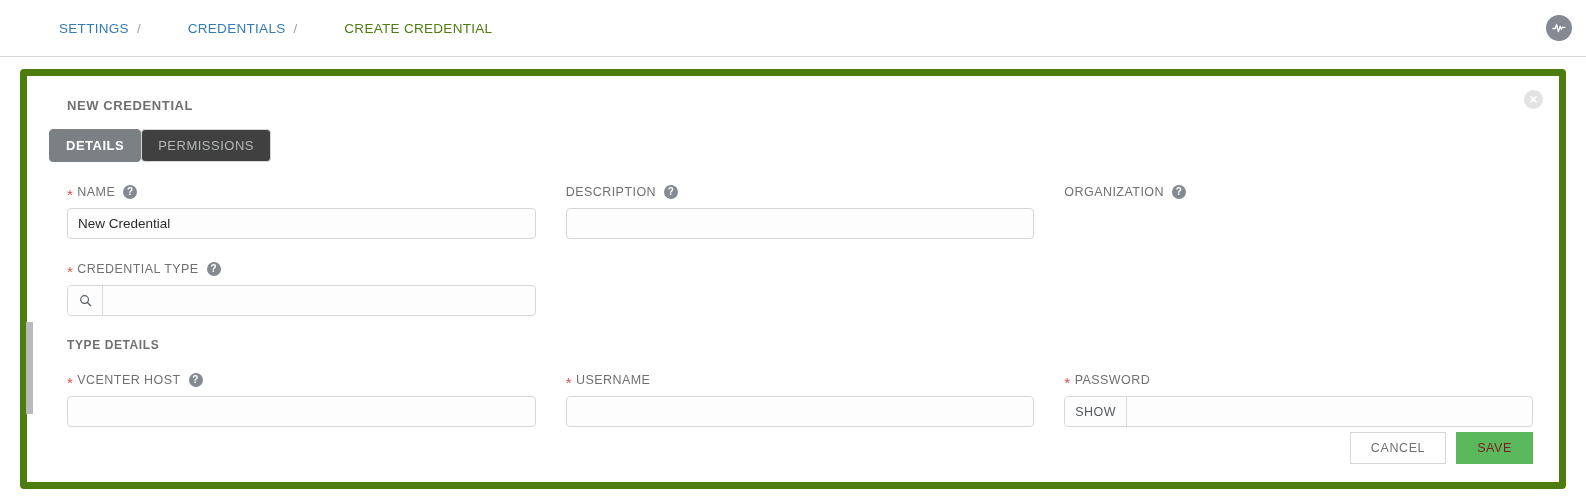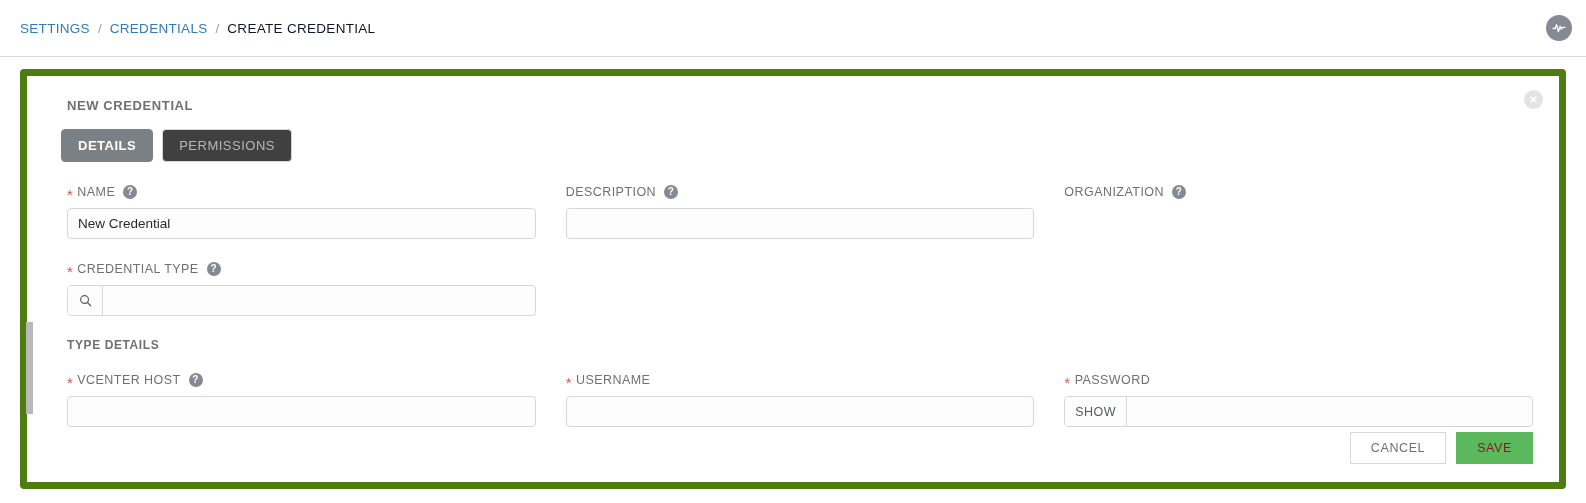--- a/index.html
+++ b/index.html
@@ -20,22 +20,23 @@
     align-items: center;
     padding: 0 16px 0 20px;
   }
   .crumb {
     font-size: 13.5px;
     letter-spacing: .3px;
     color: #337ab7;
     text-transform: uppercase;
     text-decoration: none;
     white-space: nowrap;
-  }
-  .crumb.current { color: #0f172a; }
+    margin-left: 39px;
+  }
+  .crumb.current { color: #4d7c0f; }
   .crumb-sep {
     color: #9aa0a6;
     font-size: 13.5px;
     margin: 0 8px;
   }
   .pulse-btn {
     position: absolute;
     right: 14px; top: 50%;
     transform: translateY(-50%);
     width: 26px; height: 26px;
@@ -78,22 +79,21 @@
     right: 16px; top: 14px;
     width: 19px; height: 19px;
     border-radius: 50%;
     background: #e3e3e3;
     display: flex; align-items: center; justify-content: center;
   }
 
   
   .tabs {
     display: flex;
-    gap: 9px;
-    margin: 0 0 22px 12px;
+    margin: 0 0 22px 0;
   }
   .tab {
     font-size: 13px;
     letter-spacing: .5px;
     text-transform: uppercase;
     padding: 8px 16px;
     border-radius: 4px;
     border: 1px solid transparent;
     white-space: nowrap;
   }

